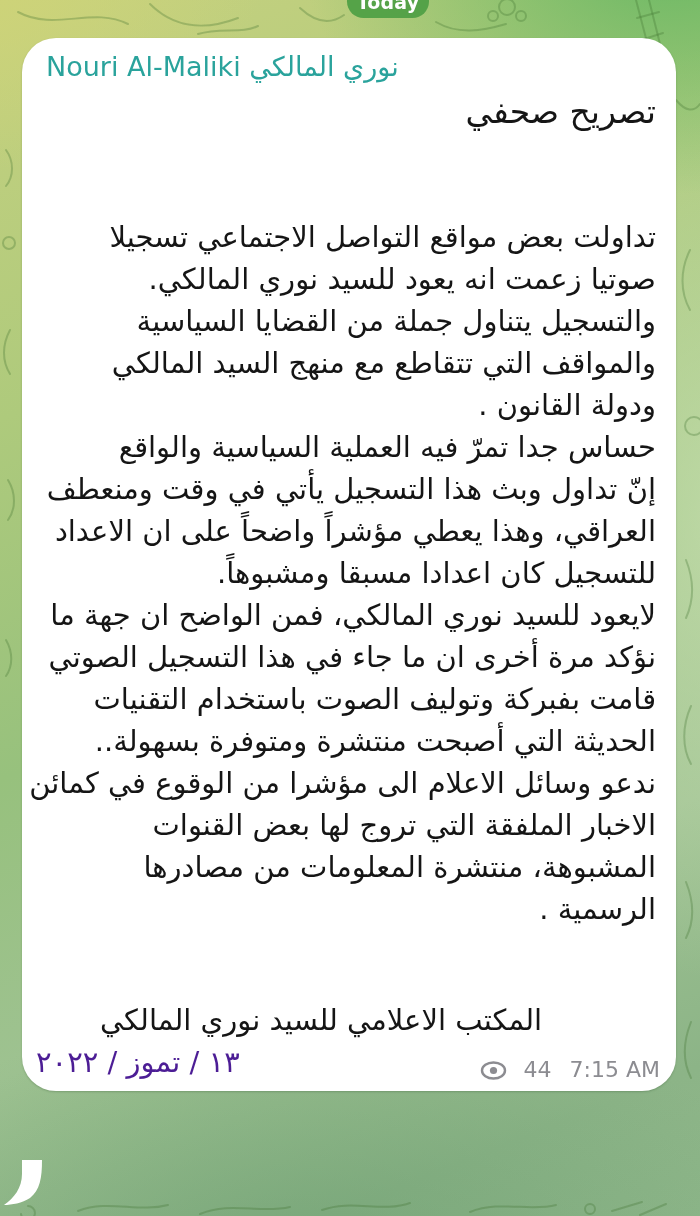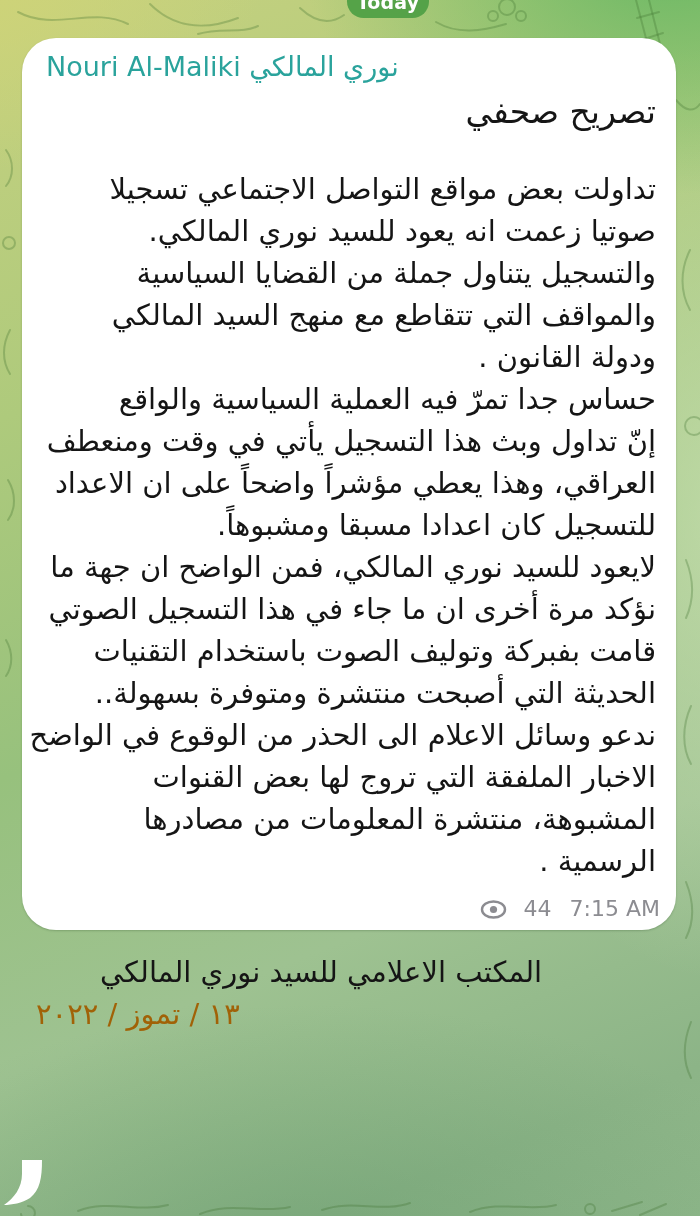--- a/index.html
+++ b/index.html
@@ -17,48 +17,48 @@
   .doodles path,.doodles circle{fill:none;stroke:rgba(62,112,46,.30);stroke-width:2;stroke-linecap:round;}
 
   .date-pill{
     position:absolute;top:-15px;left:347px;width:82px;height:33px;
     background:rgba(80,160,70,.95);border-radius:17px;
     display:flex;align-items:center;justify-content:center;
     color:#fff;font-size:19px;font-weight:600;letter-spacing:.2px;
   }
 
   .bubble{
-    position:absolute;left:22px;top:38px;width:654px;height:892px;
+    position:absolute;left:22px;top:38px;width:654px;height:1053px;
     background:#fff;border-radius:34px;box-sizing:border-box;
     padding:10px 20px 0 20px;
     box-shadow:0 1px 2px rgba(40,70,35,.25);
   }
   .tail{position:absolute;left:0;top:1160px;width:60px;height:48px;}
 
   .sender{
     direction:rtl;text-align:left;unicode-bidi:isolate;
     color:#2aa39c;font-size:27px;font-weight:500;line-height:34px;
     margin:2px 0 0 4px;white-space:nowrap;
   }
   .title{
     direction:rtl;text-align:right;font-size:33px;line-height:40px;
     color:#151515;margin-top:8px;white-space:nowrap;
   }
-  .body-lines{margin-top:36px;}
+  .body-lines{margin-top:84px;}
   .msg-line{
     direction:rtl;text-align:right;font-size:29px;line-height:42px;
     color:#151515;white-space:nowrap;
   }
   .footer-line{
     direction:rtl;text-align:center;transform:translateX(-28px);
     font-size:29px;line-height:42px;color:#151515;margin-top:69px;white-space:nowrap;
   }
   .date-line{
     direction:rtl;text-align:left;margin-left:-6px;
-    font-size:29px;line-height:42px;color:#a16207;white-space:nowrap;
+    font-size:29px;line-height:42px;color:#4c1d95;white-space:nowrap;
   }
   .meta{
     position:absolute;right:16px;bottom:10px;
     display:flex;align-items:center;gap:17px;
     color:#8c8c91;font-size:22px;line-height:22px;
   }
   .meta .time{margin-left:1px;}
   .eye{display:block;}
 </style>
 </head>
@@ -119,21 +119,21 @@
       <div class="msg-line">والمواقف التي تتقاطع مع منهج السيد المالكي</div>
       <div class="msg-line">ودولة القانون .</div>
       <div class="msg-line">حساس جدا تمرّ فيه العملية السياسية والواقع</div>
       <div class="msg-line">إنّ تداول وبث هذا التسجيل يأتي في وقت ومنعطف</div>
       <div class="msg-line">العراقي، وهذا يعطي مؤشراً واضحاً  على ان الاعداد</div>
       <div class="msg-line">للتسجيل كان اعدادا مسبقا ومشبوهاً.</div>
       <div class="msg-line">لايعود للسيد نوري المالكي، فمن الواضح ان جهة ما</div>
       <div class="msg-line">نؤكد مرة أخرى ان ما جاء في هذا التسجيل الصوتي</div>
       <div class="msg-line">قامت بفبركة وتوليف الصوت باستخدام التقنيات</div>
       <div class="msg-line">الحديثة التي أصبحت منتشرة ومتوفرة بسهولة..</div>
-      <div class="msg-line">ندعو وسائل الاعلام الى الحذر من الوقوع في الواضح</div>
+      <div class="msg-line">ندعو وسائل الاعلام الى مؤشرا من الوقوع في كمائن</div>
       <div class="msg-line">الاخبار الملفقة التي تروج لها بعض القنوات</div>
       <div class="msg-line">المشبوهة، منتشرة المعلومات من مصادرها</div>
       <div class="msg-line">الرسمية .</div>
     </div>
 
   <div class="footer-line">المكتب الاعلامي للسيد نوري المالكي</div>
   <div class="date-line">١٣ / تموز / ٢٠٢٢</div>
 
   <div class="meta">
     <svg class="eye" width="27" height="19" viewBox="0 0 27 19">

